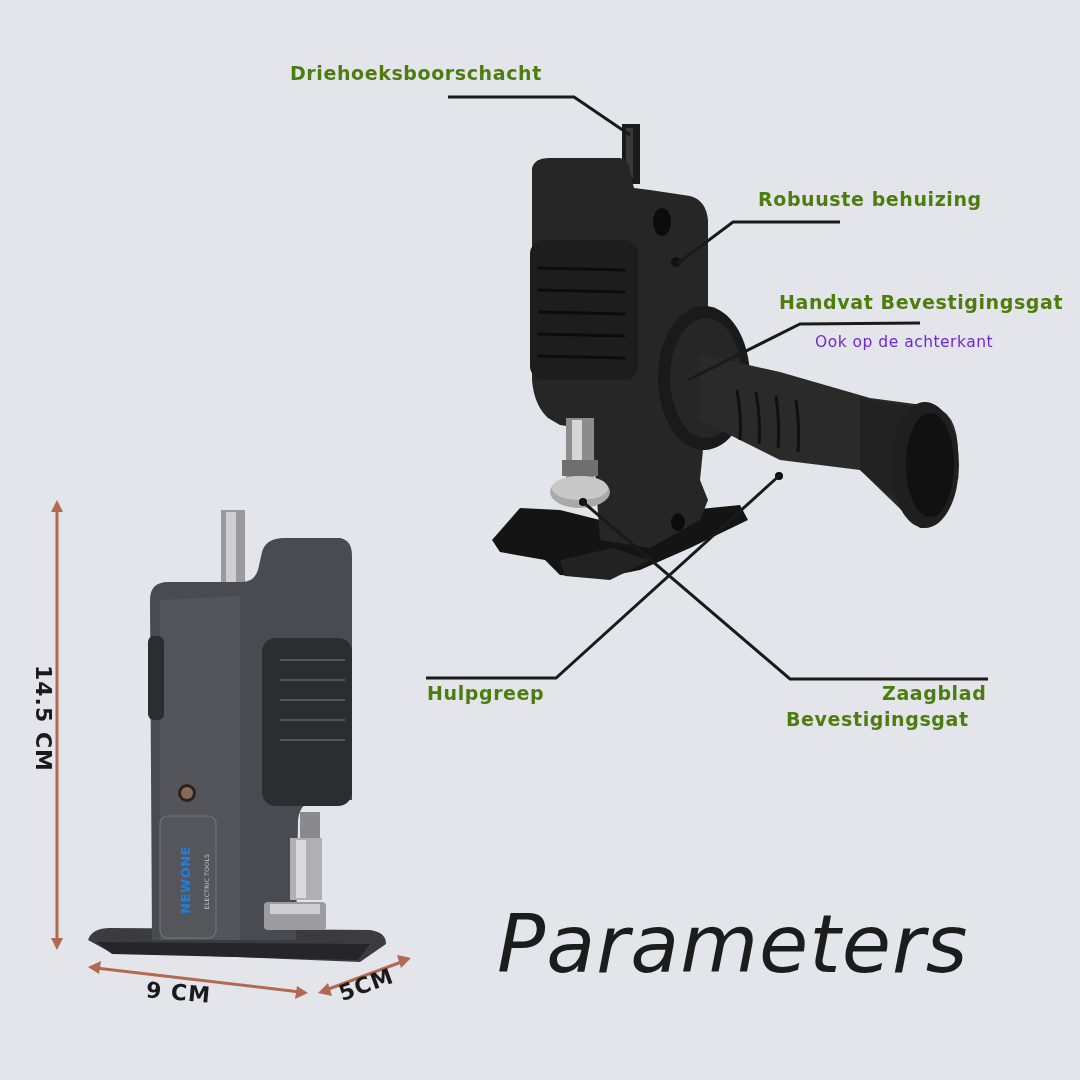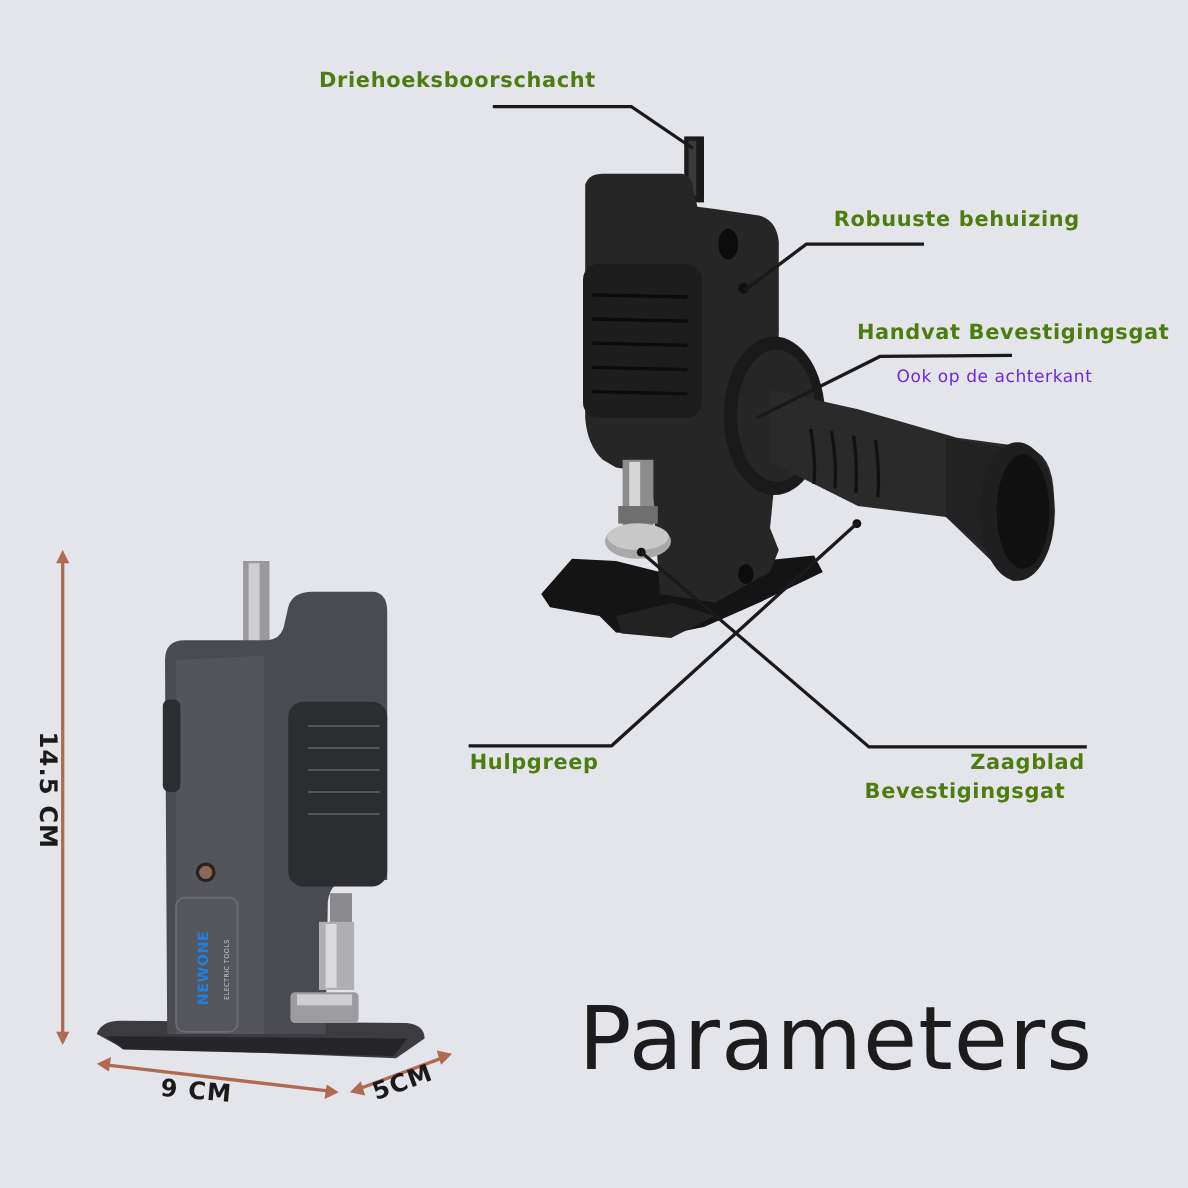--- a/index.html
+++ b/index.html
@@ -1,20 +1,20 @@
 <!DOCTYPE html>
 <html><head>
 <meta charset="utf-8">
 <style>
   html, body { margin:0; padding:0; }
   body { width:1080px; height:1080px; background:#e4e5ea; position:relative; overflow:hidden; font-family:"DejaVu Sans", sans-serif; color:#111; }
   .abs { position:absolute; }
   .label { position:absolute; font-weight:bold; font-size:19px; letter-spacing:0.6px; color:#4d7c0f; white-space:nowrap; }
   .sub { position:absolute; font-size:15.5px; letter-spacing:0.5px; color:#6d28d9; white-space:nowrap; }
-  .title { position:absolute; left:526px; top:898px; font-size:80px; color:#1c1c1c; letter-spacing:1px; font-family:"DejaVu Sans", sans-serif; }
+  .title { position:absolute; left:497px; top:898px; font-size:80px; color:#1c1c1c; letter-spacing:1px; font-family:"DejaVu Sans", sans-serif;font-style:italic; }
   .dim { position:absolute; font-weight:bold; font-size:22px; color:#1a1a1a; white-space:nowrap; letter-spacing:1px; }
   svg.full { position:absolute; left:0; top:0; }
 </style>
 </head>
 <body>
 
 <svg class="full" width="1080" height="1080" viewBox="0 0 1080 1080">
 
   <g>
 

